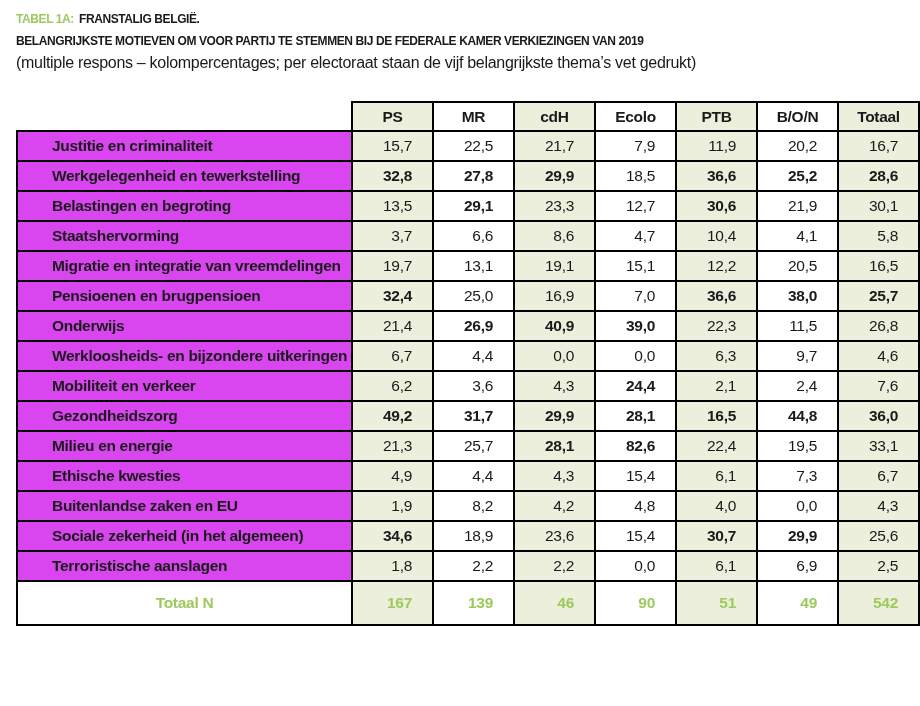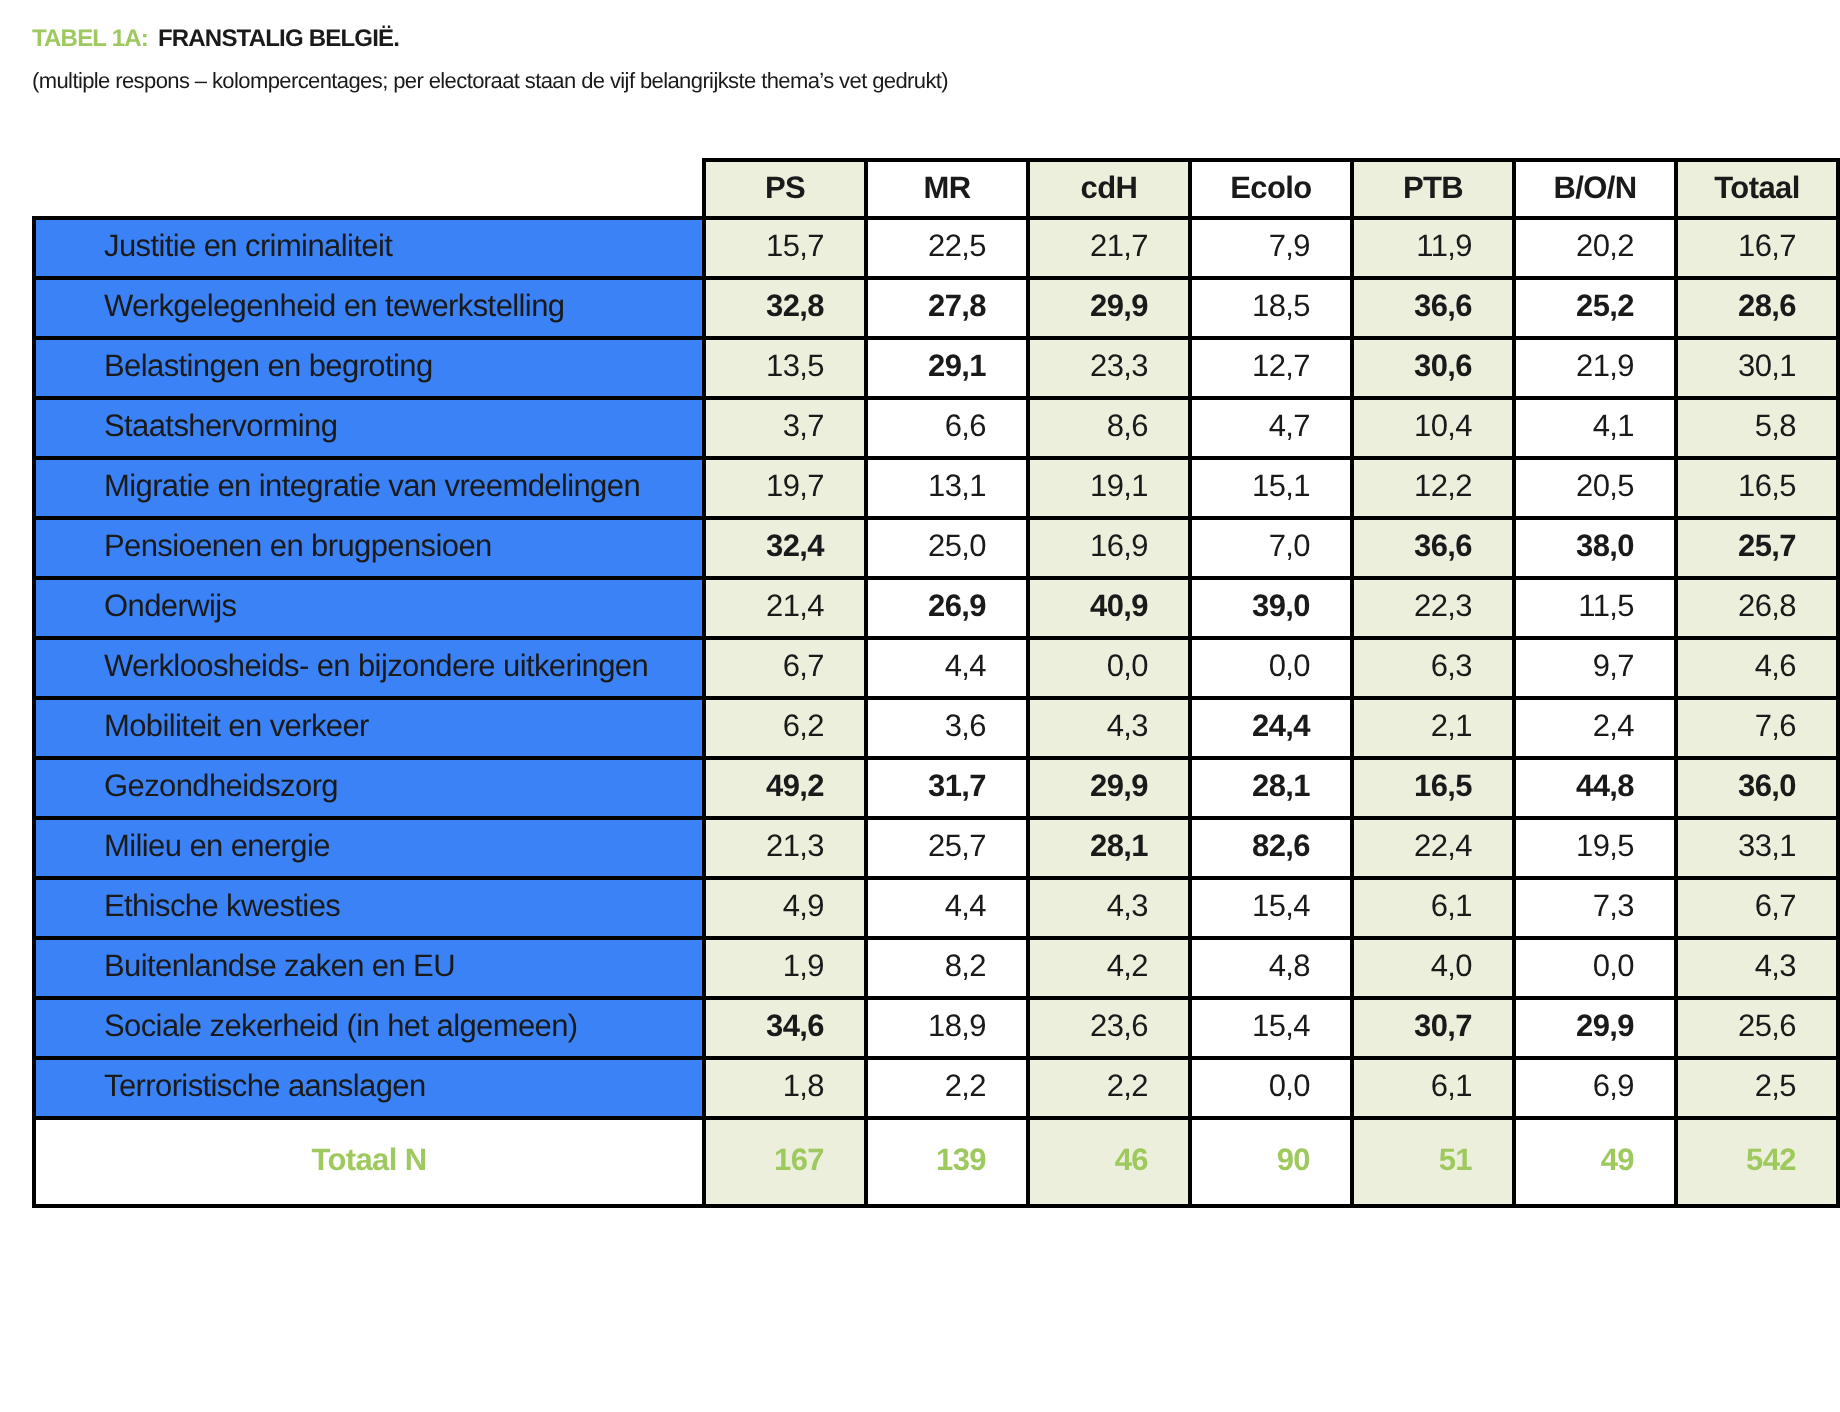--- a/index.html
+++ b/index.html
@@ -16,21 +16,21 @@
   }
   .page{padding:8px 0 0 16px;}
 
   
   .title-line{
     font-size:12px;font-weight:bold;line-height:22px;
     letter-spacing:-0.4px;white-space:nowrap;
   }
   .title-tag{color:var(--accent);margin-right:5px;}
   .title-note{
-    font-size:11px;font-weight:normal;line-height:22px;
+    font-size:16px;font-weight:normal;line-height:22px;
     letter-spacing:-0.3px;white-space:nowrap;
   }
 
   
   table.mtable{
     border-collapse:collapse;table-layout:fixed;
     width:902px;margin-top:27px;
   }
   .mtable col.label-col{width:335px;}
   .mtable col.num-col{width:81px;}
@@ -38,41 +38,42 @@
     border:2px solid #000;
     font-size:15.5px;letter-spacing:-0.3px;
     padding:0;
   }
   .mtable thead th{
     height:29px;font-weight:bold;
     vertical-align:middle;
   }
   .mtable thead th.corner{border:none;background:#fff;}
   .mtable tbody th{
-    height:30px;font-weight:normal;text-align:left;
-    padding-left:34px;vertical-align:middle;background:#3b82f6;
+    height:30px;font-weight:bold;text-align:left;
+    padding-left:34px;vertical-align:middle;background:#d946ef;
   }
   .mtable td{
     height:30px;text-align:right;padding-right:20px;
     vertical-align:middle;font-weight:normal;background:#fff;
   }
   .mtable .shade{background:var(--shade);}
   .mtable td.bold{font-weight:bold;}
   .mtable tfoot th,.mtable tfoot td{
     height:44px;font-weight:bold;color:var(--accent);
   }
 </style>
 </head>
 <body>
 
 <div class="page">
 
   <div class="title-line">
     <span class="title-tag">TABEL 1A:</span><span>FRANSTALIG BELGIË.</span>
   </div>
+  <div class="title-line">BELANGRIJKSTE MOTIEVEN OM VOOR PARTIJ TE STEMMEN BIJ DE FEDERALE KAMER VERKIEZINGEN VAN 2019</div>
   <div class="title-note">(multiple respons – kolompercentages; per electoraat staan de vijf belangrijkste thema’s vet gedrukt)</div>
 
   <table class="mtable">
     <colgroup>
         <col class="label-col">
         <col class="num-col">
         <col class="num-col">
         <col class="num-col">
         <col class="num-col">
         <col class="num-col">

